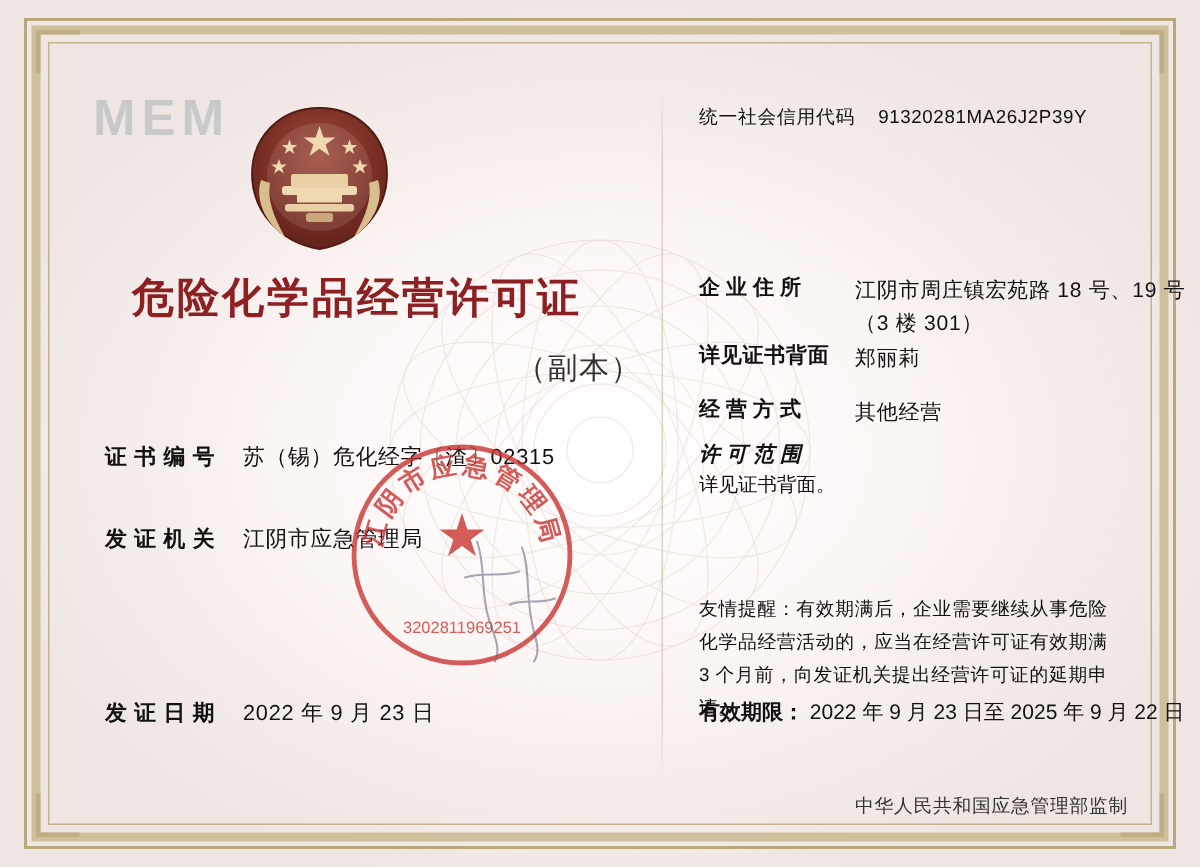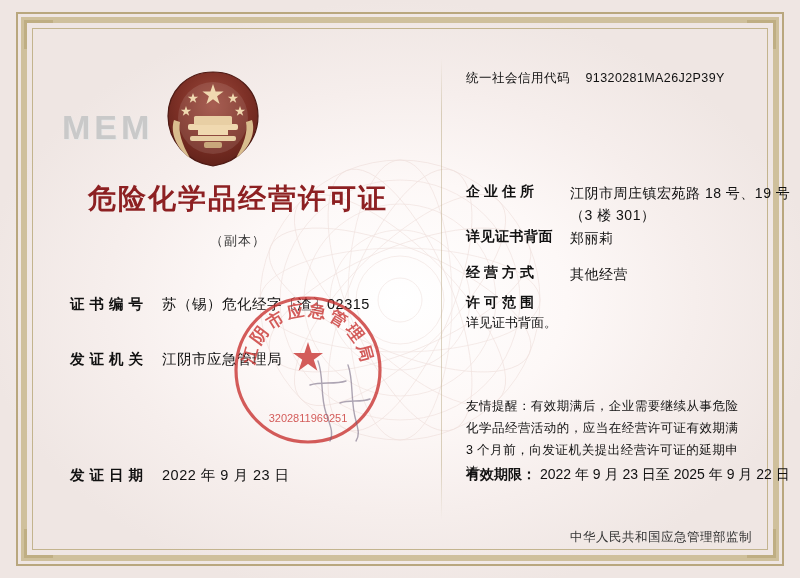--- a/index.html
+++ b/index.html
@@ -73,21 +73,20 @@
   .mem-logo {
     position: absolute;
     left: 62px;
     top: 60px;
     font-size: 34px;
     font-weight: bold;
     letter-spacing: 4px;
     color: #c9c9c9;
     font-family: "Liberation Sans", sans-serif;
     text-shadow: 1px 1px 0 #e8e8e8;
-    margin-top: 48px;
   }
 
   
   .emblem {
     position: absolute;
     left: 160px;
     top: 68px;
     width: 106px;
     height: 102px;
   }
@@ -103,23 +102,23 @@
     font-size: 28px;
     font-weight: bold;
     color: #8d2022;
     letter-spacing: 2px;
     text-align: center;
     white-space: nowrap;
     font-family: "Liberation Sans", sans-serif;
   }
   .sub-title {
     margin-top: 14px;
-    font-size: 13px;
+    font-size: 20px;
     color: #333;
-    text-align: center;
+    text-align: right;
     letter-spacing: 1px;
   }
 
   .left-field {
     position: absolute;
     display: flex;
     align-items: center;
     font-size: 14.5px;
     color: #1a1a1a;
   }
@@ -199,21 +198,21 @@
   .right-field .lbl.tight { letter-spacing: 0.5px; }
   .right-field .val {
     letter-spacing: 0.5px;
     line-height: 1.55;
     max-width: 250px;
   }
   #f-company    { left: 466px; top: 150px; }
   #f-address    { left: 466px; top: 183px; }
   #f-legal-rep  { left: 466px; top: 228px; }
   #f-biz-mode   { left: 466px; top: 264px; }
-  #f-scope-label{ left: 466px; top: 294px; }
+  #f-scope-label{ left: 466px; top: 294px; font-style: italic; }
   #f-scope-note { left: 466px; top: 314px; font-size: 13px; color: #111; }
 
   .reminder {
     position: absolute;
     left: 466px;
     top: 352px;
     width: 272px;
     font-size: 12.5px;
     line-height: 1.75;
     color: #111;

